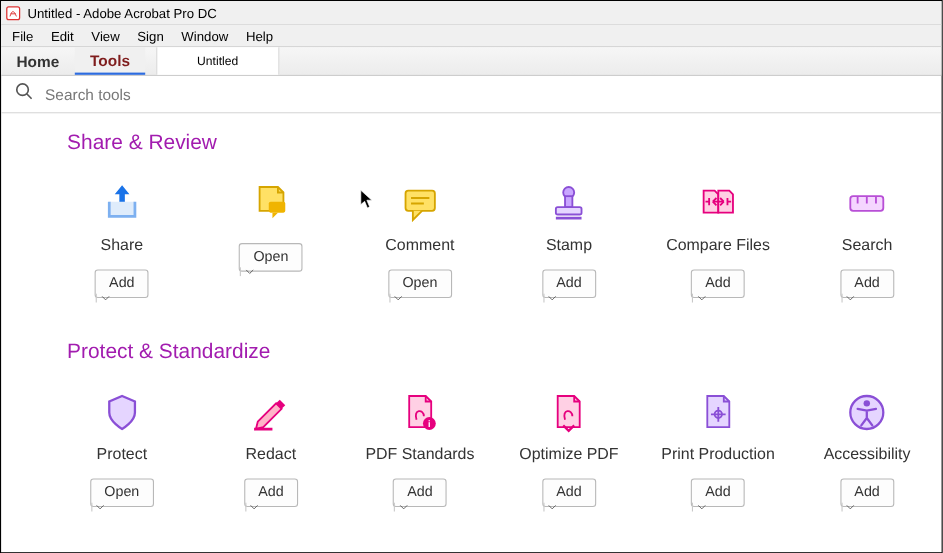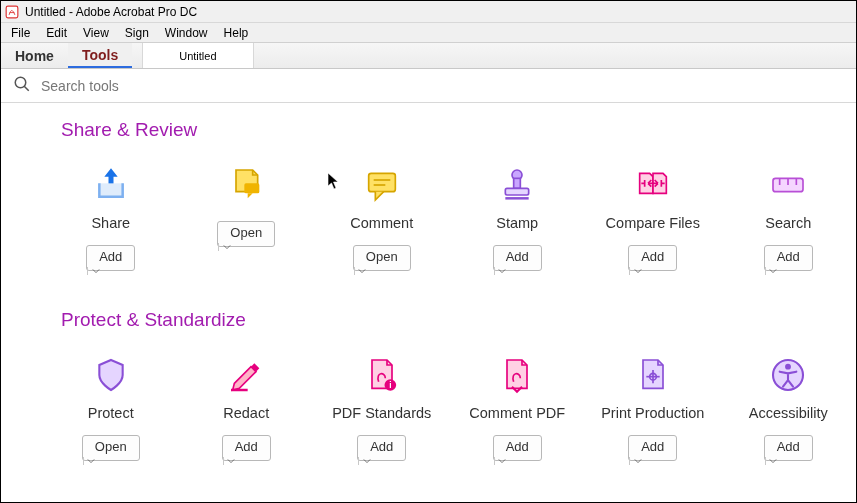--- a/index.html
+++ b/index.html
@@ -263,21 +263,21 @@
 
     <div class="tool">
       <div class="icon-box">
         <svg viewBox="0 0 48 48" fill="none">
             <path d="M12 6 H30 L36 12 V40 H12 Z" fill="#ffd0e4" stroke="#e6007e" stroke-width="2"></path>
             <path d="M30 6 V12 H36" stroke="#e6007e" stroke-width="2" fill="none"></path>
             <path d="M20 32 C16 20 28 20 28 28" stroke="#e6007e" stroke-width="2" fill="none"></path>
             <path d="M18 38 L24 44 L30 38" stroke="#e6007e" stroke-width="2.5" fill="none"></path>
           </svg>
       </div>
-      <div class="tool-label">Comment PDF</div>
+      <div class="tool-label">Optimize PDF</div>
       <div class="btn-split">
         <span class="main">Add</span>
         <span class="drop">
             <svg viewBox="0 0 10 10">
               <path d="M1 3 L5 7 L9 3" stroke="currentColor" fill="none"></path>
             </svg>
           </span>
       </div>
     </div>
 

